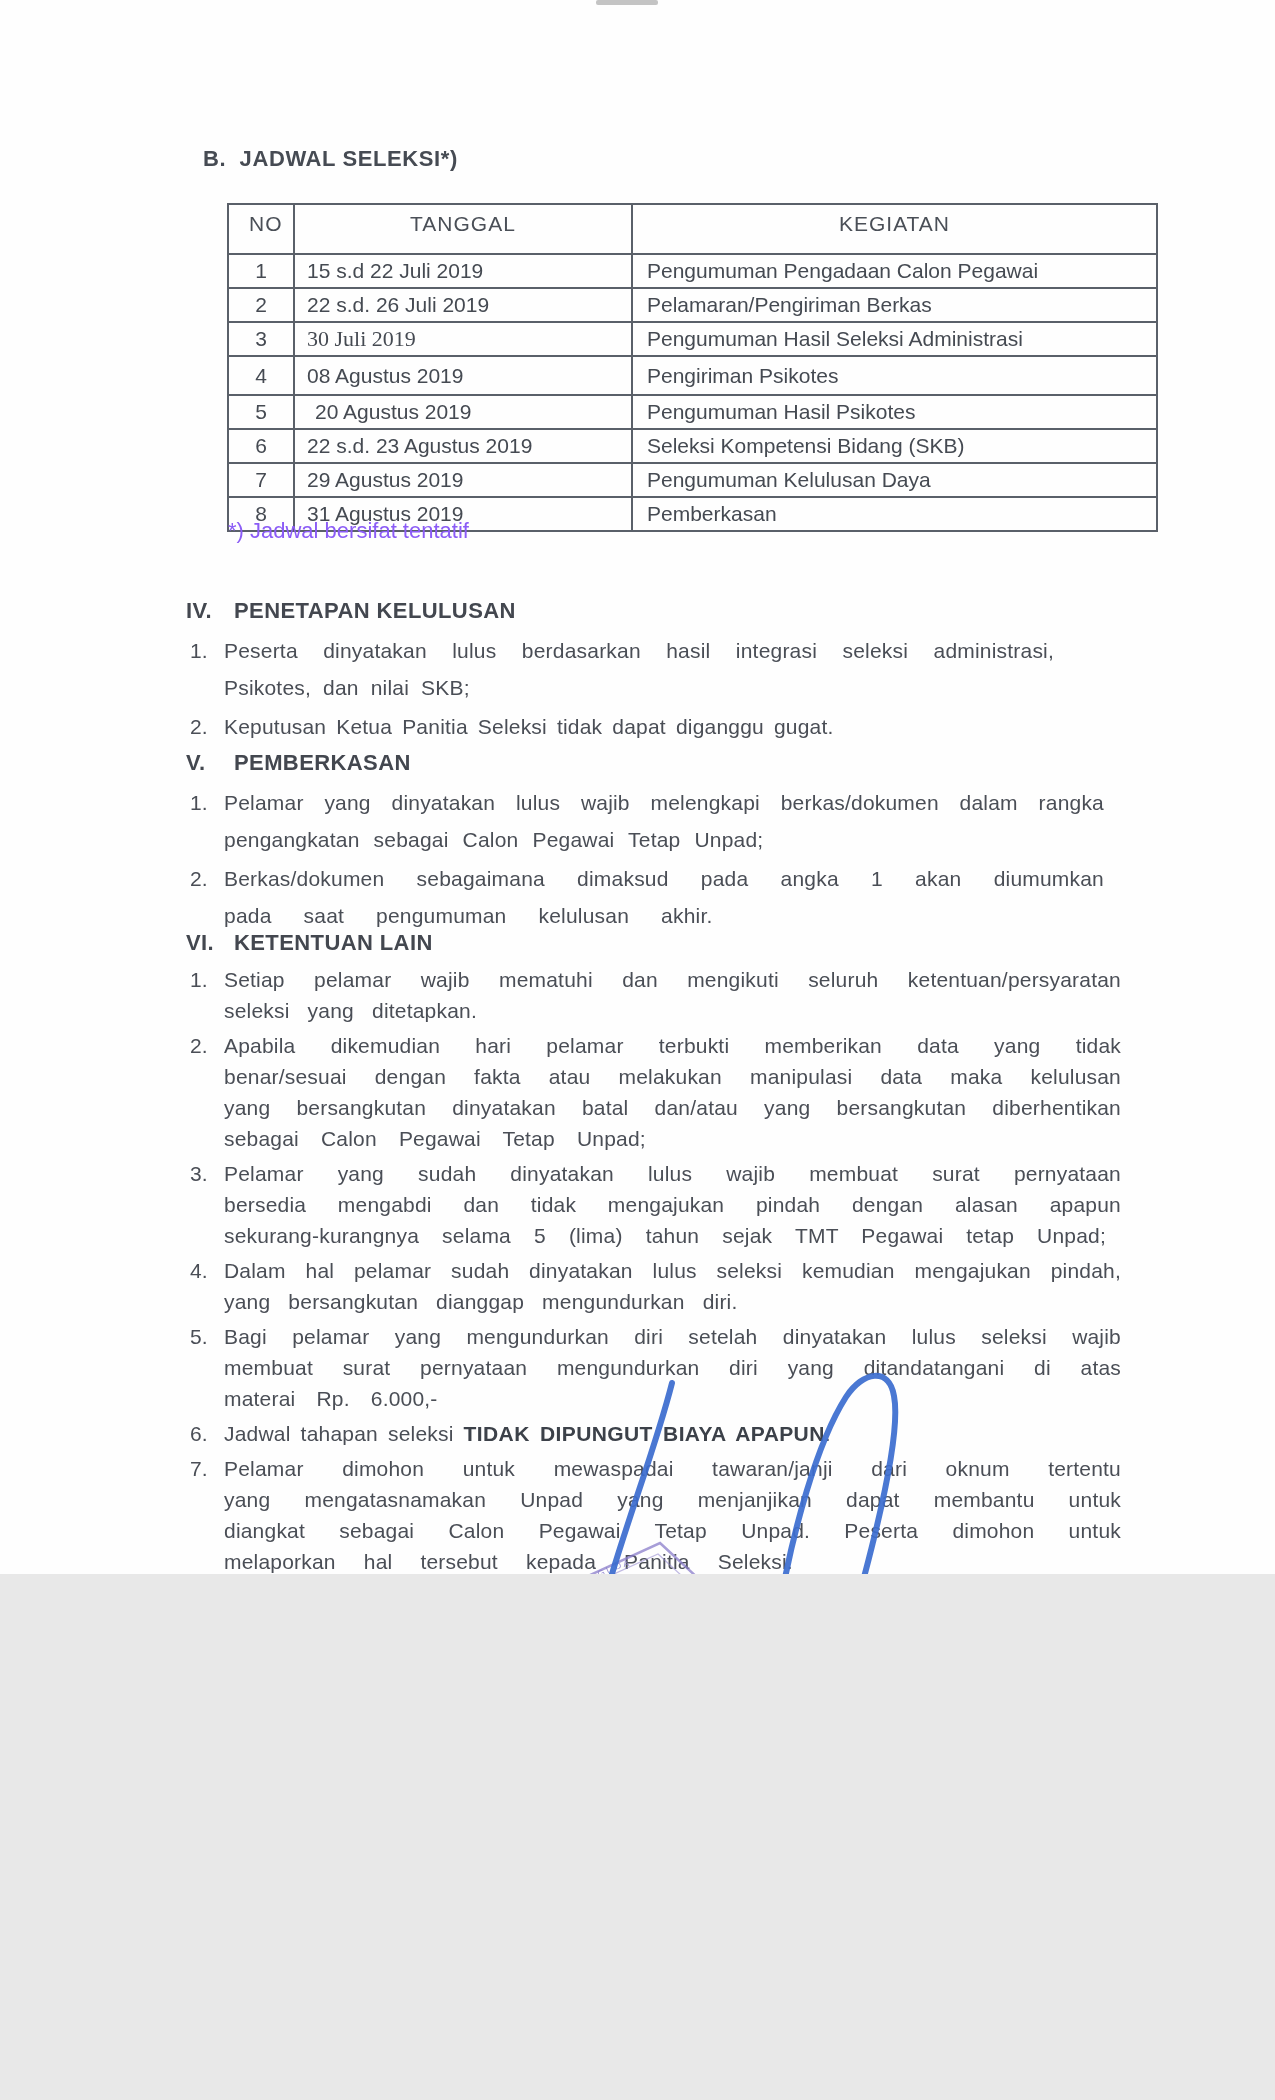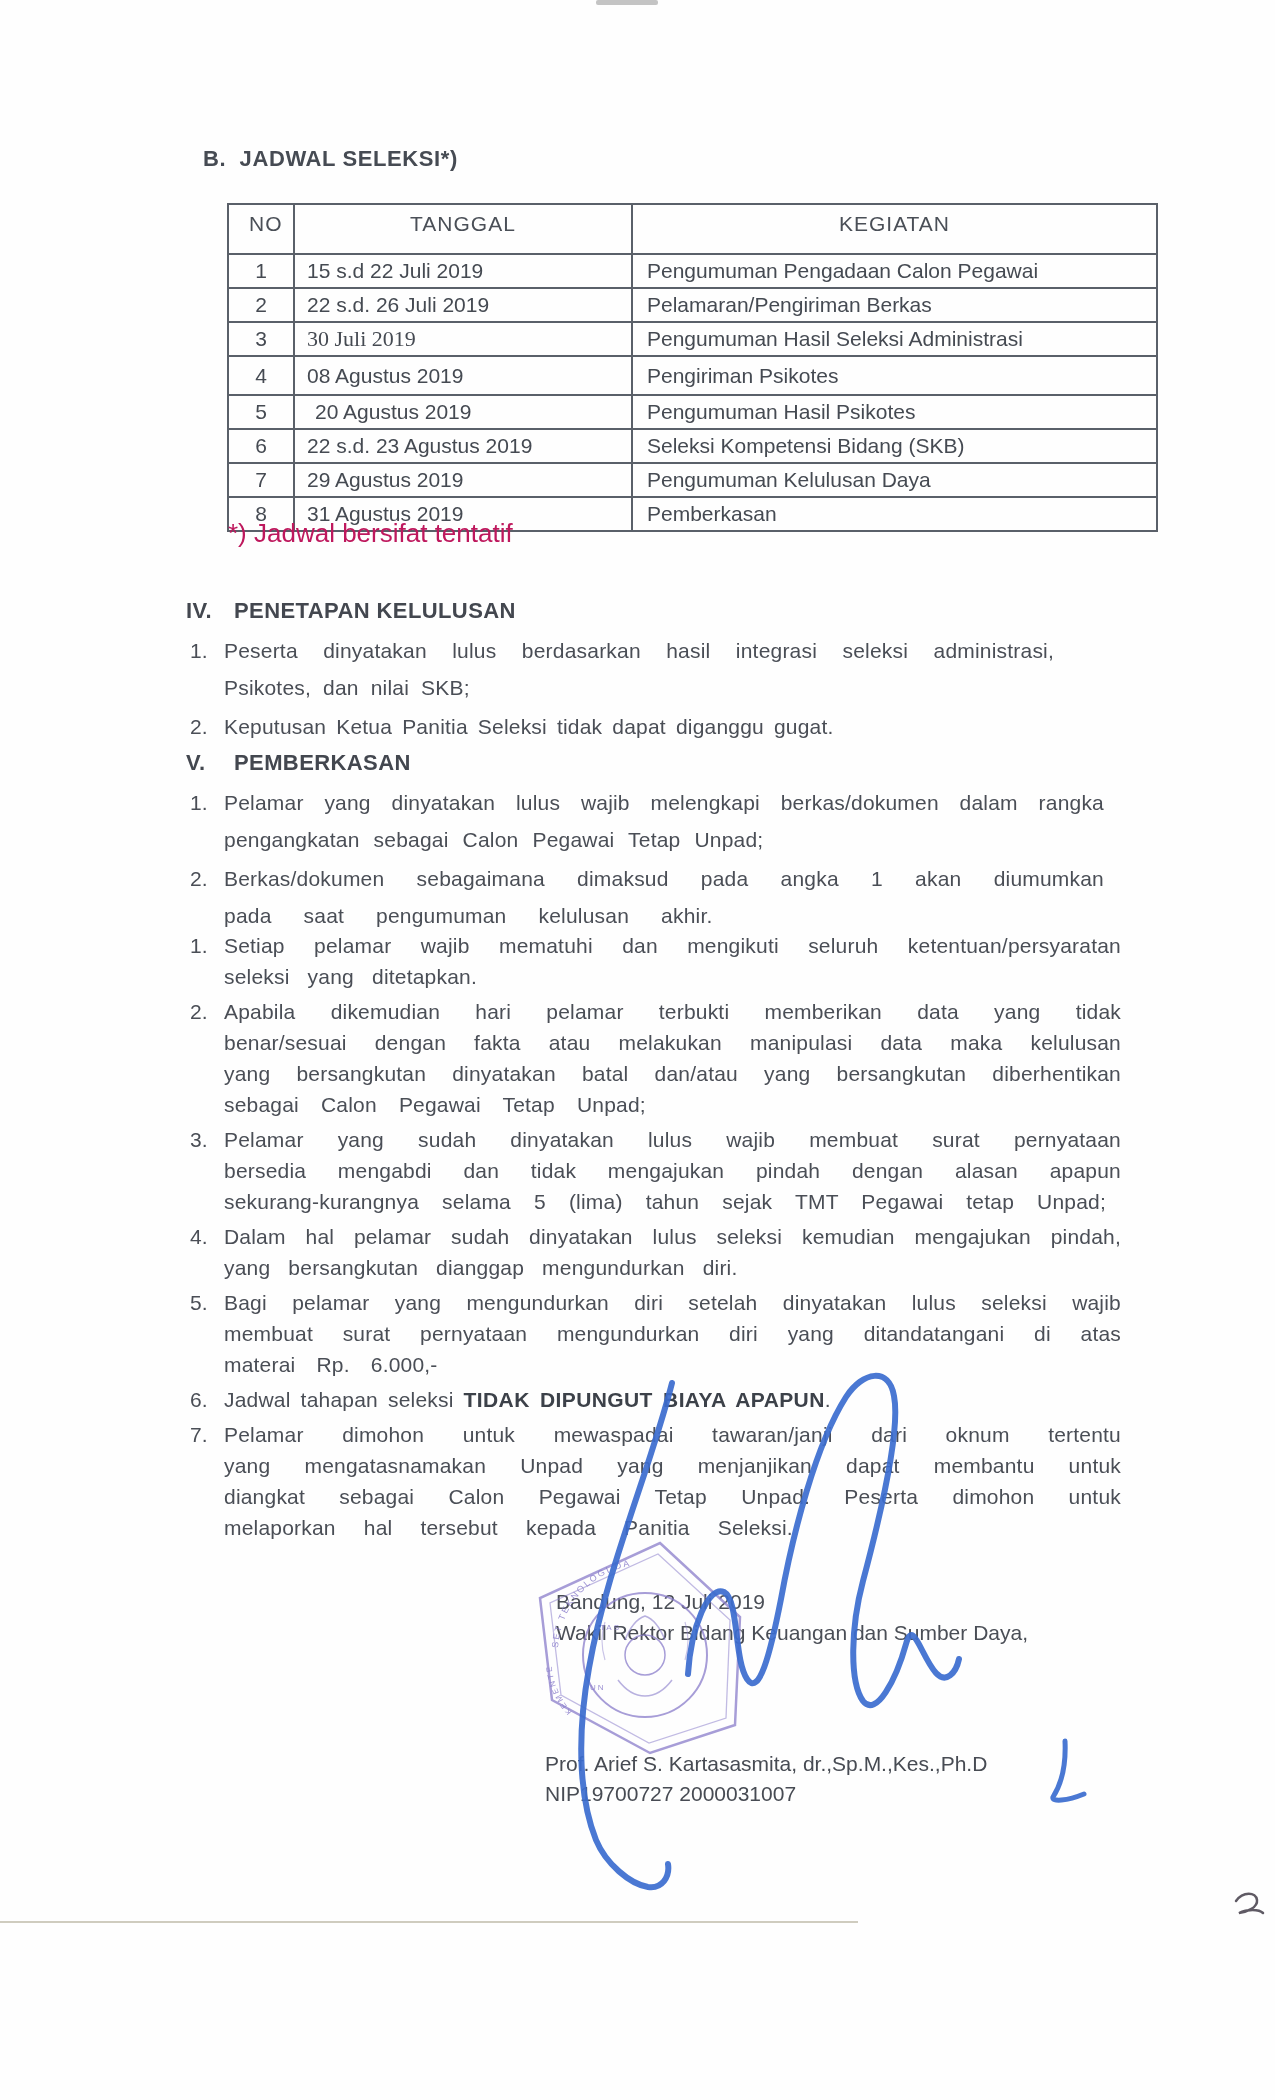--- a/index.html
+++ b/index.html
@@ -1,18 +1,18 @@
 <!DOCTYPE html>
 <html><head>
 <meta charset="utf-8">
 <style>
   html,body{margin:0;padding:0;background:#e8e8e8;}
   .page{
     position:relative;
-    width:1275px;height:2100px;
+    width:1275px;height:1574px;
     margin:0 auto;
     background:#fefefe;
     overflow:hidden;
     font-family:"Liberation Sans","DejaVu Sans",sans-serif;
     color:#4a4e56;
   }
   
   .fold-line{position:absolute;left:0;top:1921px;width:858px;height:2px;background:rgba(150,144,116,0.45);}
   .top-artifact{position:absolute;left:596px;top:0;width:62px;height:5px;background:rgba(90,90,90,0.35);border-radius:2px;}
 
@@ -39,21 +39,21 @@
   }
   .sched-table th{height:41px;font-weight:normal;letter-spacing:1px;color:#4a4f57;vertical-align:top;padding-top:7px;}
   .sched-table td{height:32px;}
   .sched-table td.cell-no{text-align:center;}
   .sched-table td.cell-tgl{padding-left:12px;}
   .sched-table td.cell-keg{padding-left:14px;}
   .sched-table tr.row-tall td{height:37px;}
   td.serif-date{font-family:Liberation Serif, serif;font-size:22px;}
   .footnote{
     position:absolute;left:228px;top:518px;
-    font-size:26px;color:#be185d;
+    font-size:22px;color:#8b5cf6;
   }
 
   
   .section{position:absolute;left:148px;}
   .sec-iv{top:598px;width:930px;}
   .sec-v{top:750px;width:960px;}
   .sec-vi{top:930px;width:980px;}
   .sec-head{display:flex;font-size:22px;font-weight:bold;color:#43474f;letter-spacing:0.4px;margin-bottom:8px;}
   .sec-num{width:48px;flex:none;margin-left:38px;}
   .item{display:flex;margin:0 0 2px 42px;}
@@ -178,20 +178,24 @@
       <span class="item-num">1.</span>
       <div class="item-text ws-8">Pelamar yang dinyatakan lulus wajib melengkapi berkas/dokumen dalam rangka pengangkatan sebagai Calon Pegawai Tetap Unpad;</div>
     </div>
     <div class="item">
       <span class="item-num">2.</span>
       <div class="item-text ws-26">Berkas/dokumen sebagaimana dimaksud pada angka 1 akan diumumkan pada saat pengumuman kelulusan akhir.</div>
     </div>
   </div>
 
   <div class="section sec-vi">
+    <div class="sec-head">
+      <span class="sec-num">VI.</span>
+      <span>KETENTUAN LAIN</span>
+    </div>
     <div class="item">
       <span class="item-num">1.</span>
       <div class="item-text ws-12">Setiap pelamar wajib mematuhi dan mengikuti seluruh ketentuan/persyaratan seleksi yang ditetapkan.</div>
     </div>
     <div class="item">
       <span class="item-num">2.</span>
       <div class="item-text ws-16">Apabila dikemudian hari pelamar terbukti memberikan data yang tidak benar/sesuai dengan fakta atau melakukan manipulasi data maka kelulusan yang bersangkutan dinyatakan batal dan/atau yang bersangkutan diberhentikan sebagai Calon Pegawai Tetap Unpad;</div>
     </div>
     <div class="item">
       <span class="item-num">3.</span>

